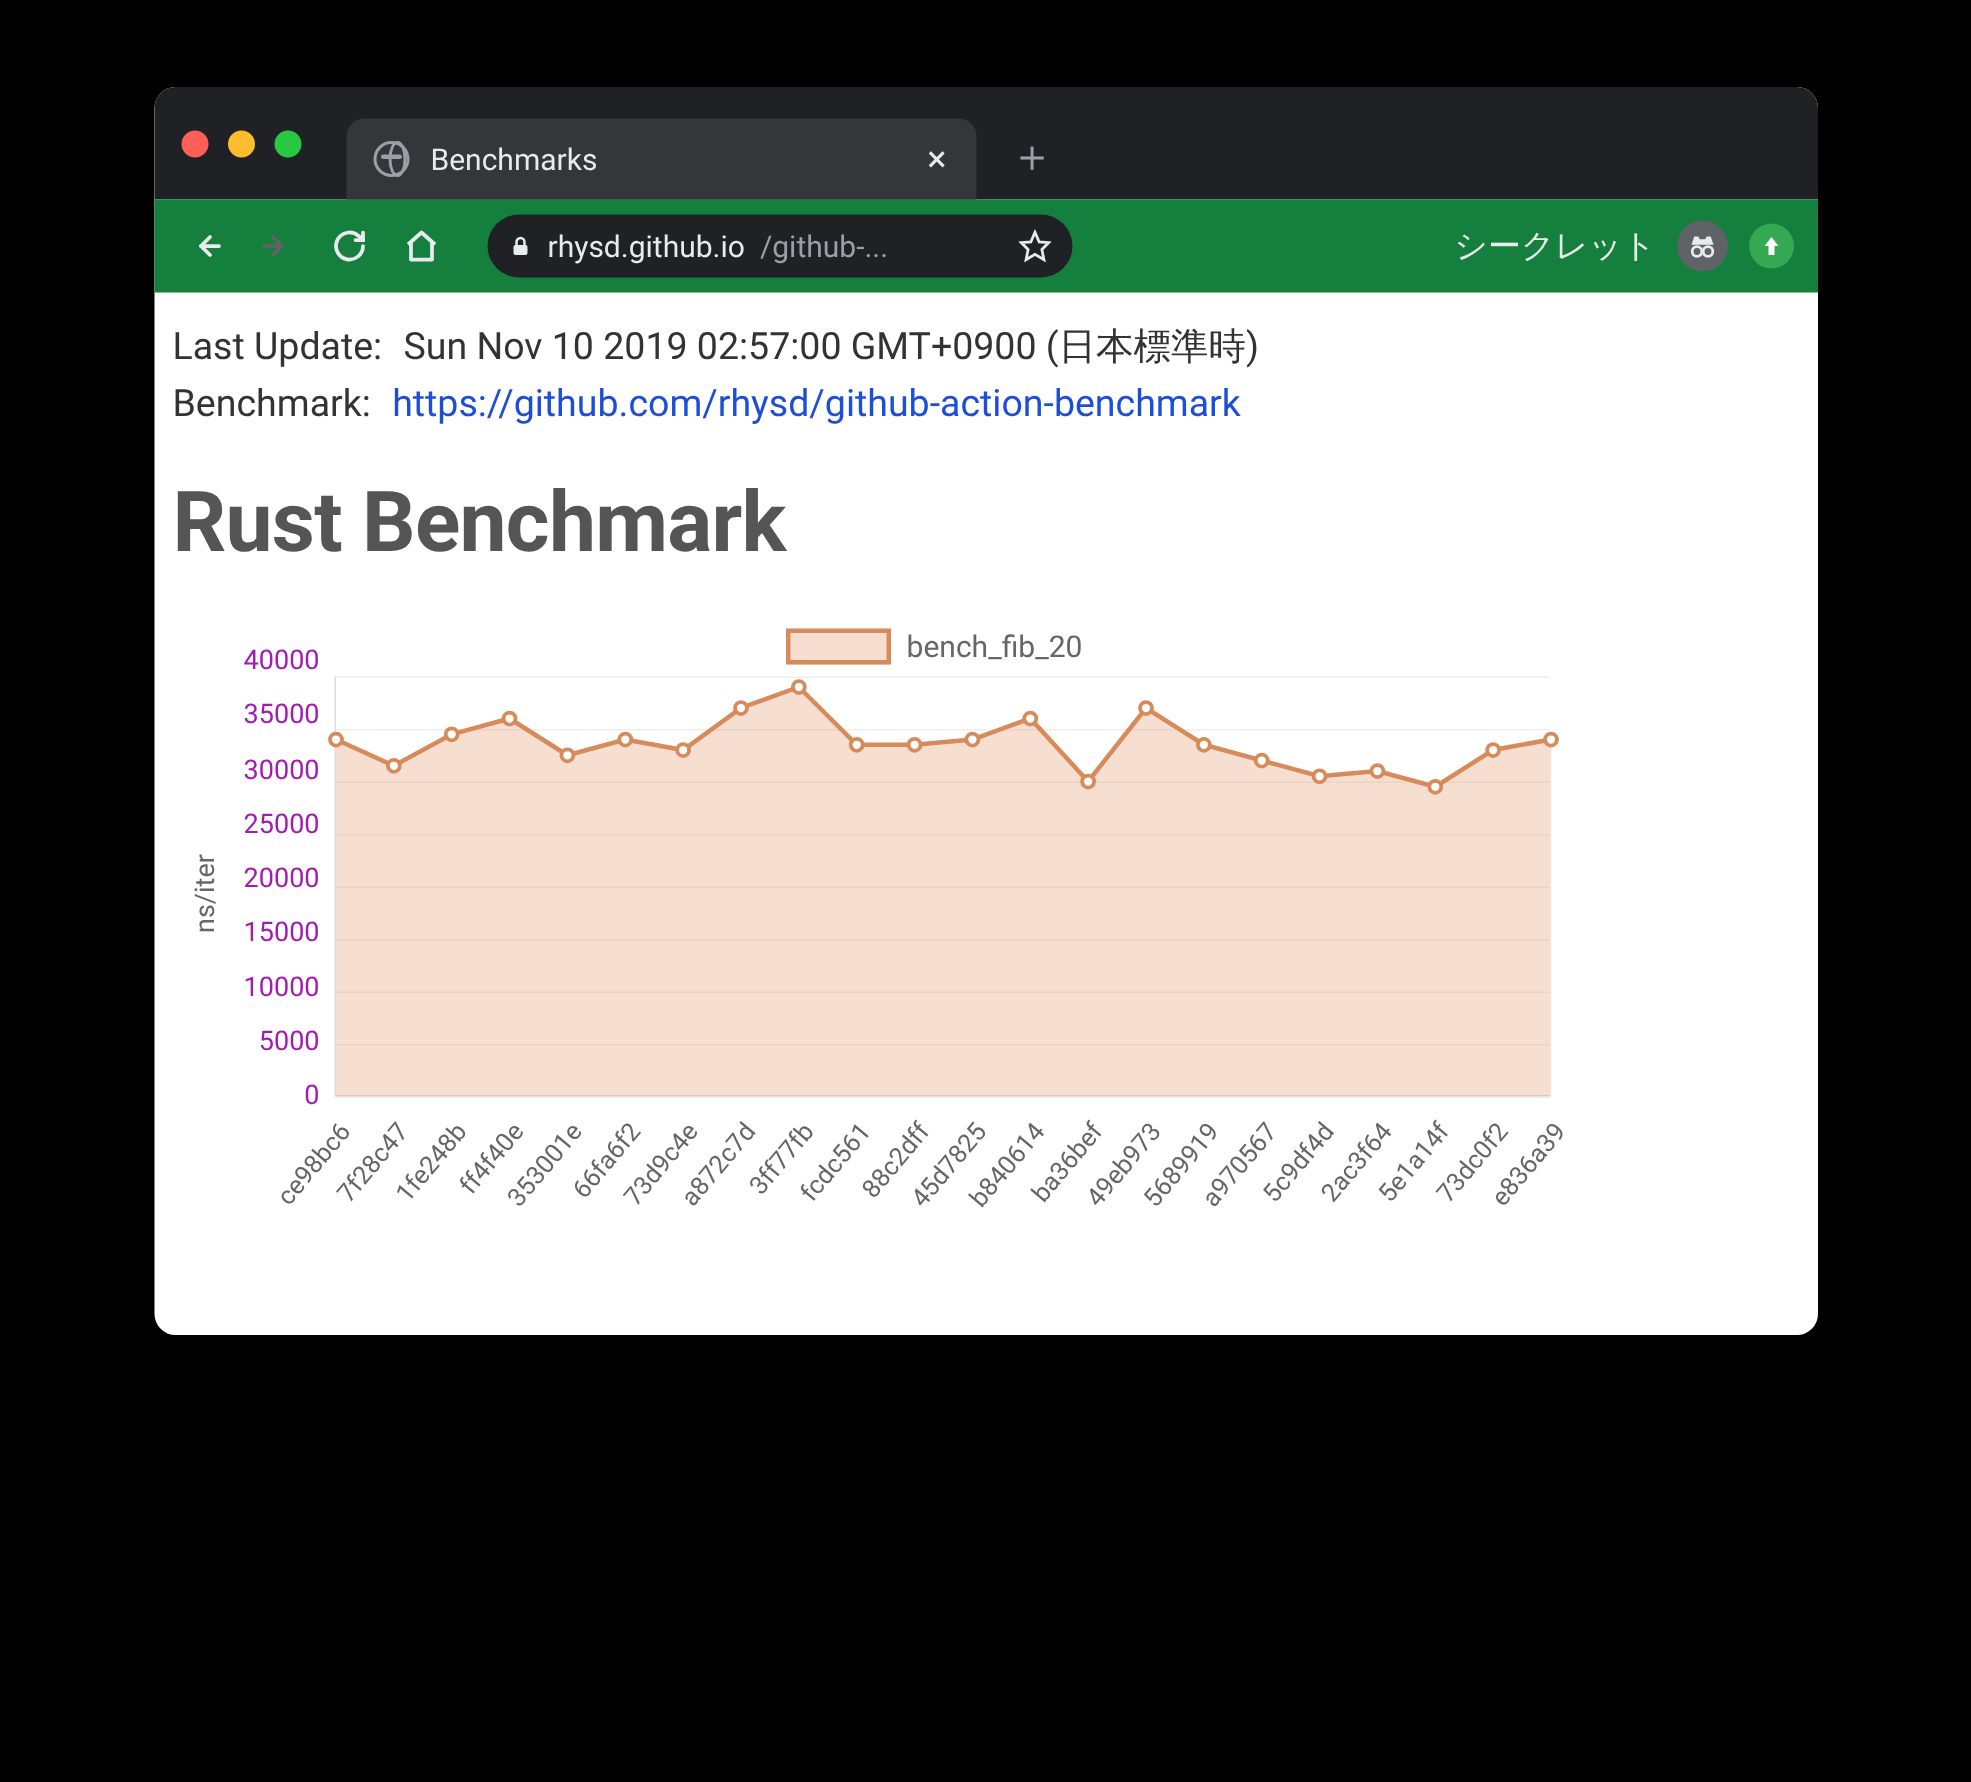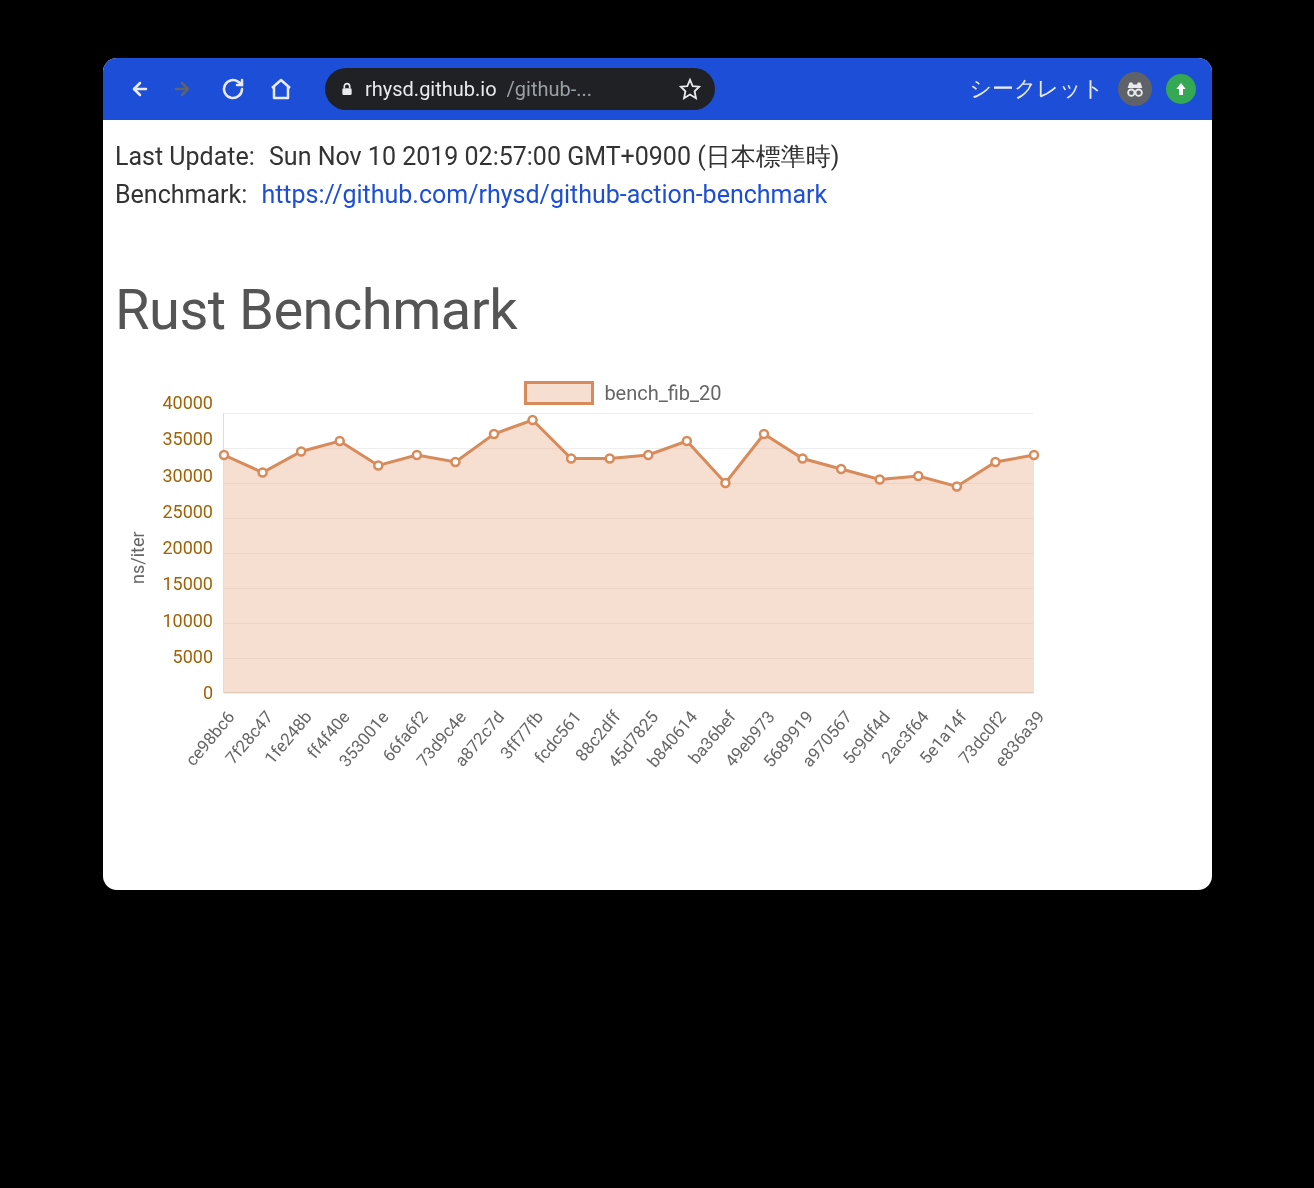--- a/index.html
+++ b/index.html
@@ -81,21 +81,21 @@
     .new-tab-plus {
       color: #9aa0a6;
       font-size: 30px;
       margin-left: 22px;
       margin-top: 18px;
       cursor: pointer;
       font-weight: 200;
     }
     .toolbar {
       height: 62px;
-      background: #1d4ed8;
+      background: #15803d;
       display: flex;
       align-items: center;
       padding: 0 16px;
       gap: 12px;
       color: #9aa0a6;
     }
     .nav-btn {
       width: 36px; height: 36px;
       display: flex; align-items: center; justify-content: center;
       cursor: pointer;
@@ -142,23 +142,23 @@
       color: #333;
     }
     .meta-row {
       font-size: 25px;
       line-height: 1.5;
     }
     .meta-label { font-weight: 400; margin-right: 8px; }
     .meta-link { color: #1d4ed8; text-decoration: none; }
     .bench-title {
       font-size: 56px;
-      font-weight: 400;
+      font-weight: 700;
       color: #555;
-      margin-top: 64px;
+      margin-top: 27px;
       margin-bottom: 38px;
       letter-spacing: -0.5px;
     }
     .chart-wrap {
       position: relative;
       margin-left: 8px;
       width: 1000px;
     }
     .legend {
       display: flex;
@@ -187,21 +187,21 @@
       height: 290px;
     }
     .y-ticks {
       width: 72px;
       display: flex;
       flex-direction: column;
       justify-content: space-between;
       align-items: flex-end;
       padding-right: 10px;
       font-size: 18px;
-      color: #a16207;
+      color: #a21caf;
       height: 290px;
       margin-top: -10px;
       padding-bottom: 0;
       position: relative;
     }
     .plot {
       position: relative;
       width: 810px;
       height: 280px;
       border: 1px solid #ddd;
@@ -209,20 +209,33 @@
       border-right: none;
     }
     .gridlines-h div {
       position: absolute; left: 0; right: 0; height: 1px; background: #eee;
     }
   </style>
 </head>
 <body>
 
 <div class="window">
+  <div class="titlebar">
+    <div class="traffic">
+      <div class="dot red"></div>
+      <div class="dot yellow"></div>
+      <div class="dot green"></div>
+    </div>
+    <div class="tab">
+      <span class="favicon"></span>
+      <span class="tab-title">Benchmarks</span>
+      <span class="close-x">×</span>
+    </div>
+    <div class="new-tab-plus">＋</div>
+  </div>
 
   <div class="toolbar">
     <div class="nav-btn">
       <svg width="24" height="24" viewBox="0 0 24 24" fill="none" stroke="currentColor" stroke-width="2.5" stroke-linecap="round" stroke-linejoin="round">
           <polyline points="15 18 9 12 15 6"></polyline>
           <line x1="9" y1="12" x2="21" y2="12"></line>
         </svg>
     </div>
     <div class="nav-btn dim">
       <svg width="24" height="24" viewBox="0 0 24 24" fill="none" stroke="currentColor" stroke-width="2.5" stroke-linecap="round" stroke-linejoin="round">

